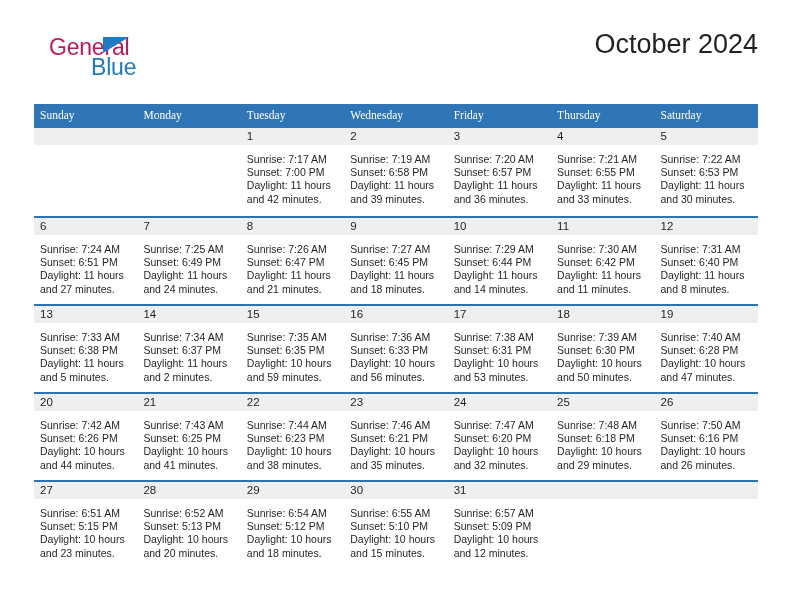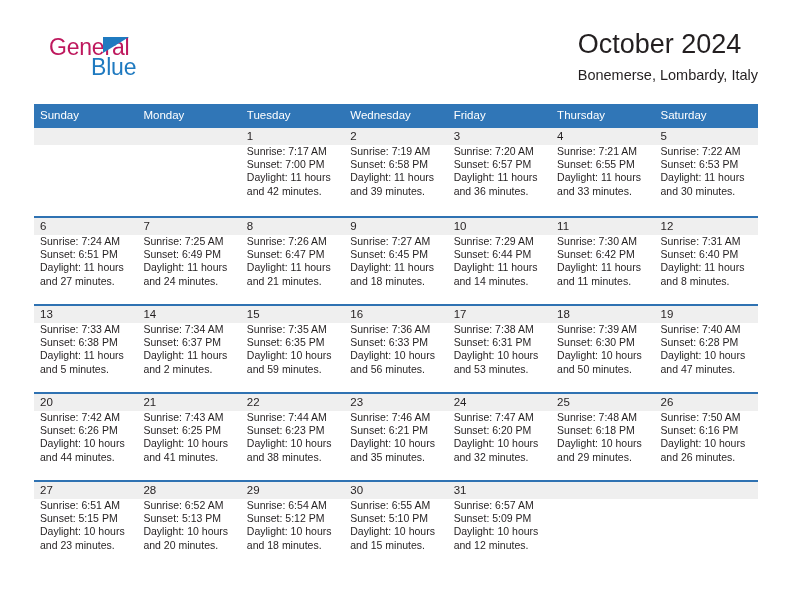--- a/index.html
+++ b/index.html
@@ -91,20 +91,21 @@
   .calendar {
     position: absolute;
     left: 34px;
     top: 104px;
     width: 724px;
   }
 
   .weekday-row {
     display: flex;
     background: #3076b7;
+    font-family: Liberation Serif, serif;
   }
   .weekday {
     flex: 1 1 0;
     box-sizing: border-box;
     color: #ffffff;
     font-size: 11.5px;
     line-height: 13px;
     padding: 5px 0 6px 6px;
   }
 
@@ -129,21 +130,21 @@
     background: #efefef;
     height: 17px;
     box-sizing: border-box;
     padding: 2px 0 0 6px;
     font-size: 11.5px;
     line-height: 13px;
     color: #231f20;
   }
 
   .day-body {
-    padding: 0 6px 0 6px;
+    padding: 8px 6px 0 6px;
     font-size: 10.5px;
     line-height: 13.2px;
     color: #231f20;
   }
   .day-body div {
     white-space: nowrap;
   }
 </style>
 </head>
 <body>
@@ -153,21 +154,20 @@
   <div class="header">
 
     <div class="logo">
       <span class="logo-general">General</span>
       <span class="logo-tri"></span>
       <span class="logo-blue">Blue</span>
     </div>
 
     <div class="title-block">
       <div class="cal-title">October 2024</div>
-      <div class="cal-subtitle">Bonemerse, Lombardy, Italy</div>
     </div>
 
   </div>
 
   <div class="calendar">
     <div class="weekday-row" id="weekday-row">
         <div class="weekday">Sunday</div>
         <div class="weekday">Monday</div>
         <div class="weekday">Tuesday</div>
         <div class="weekday">Wednesday</div>

